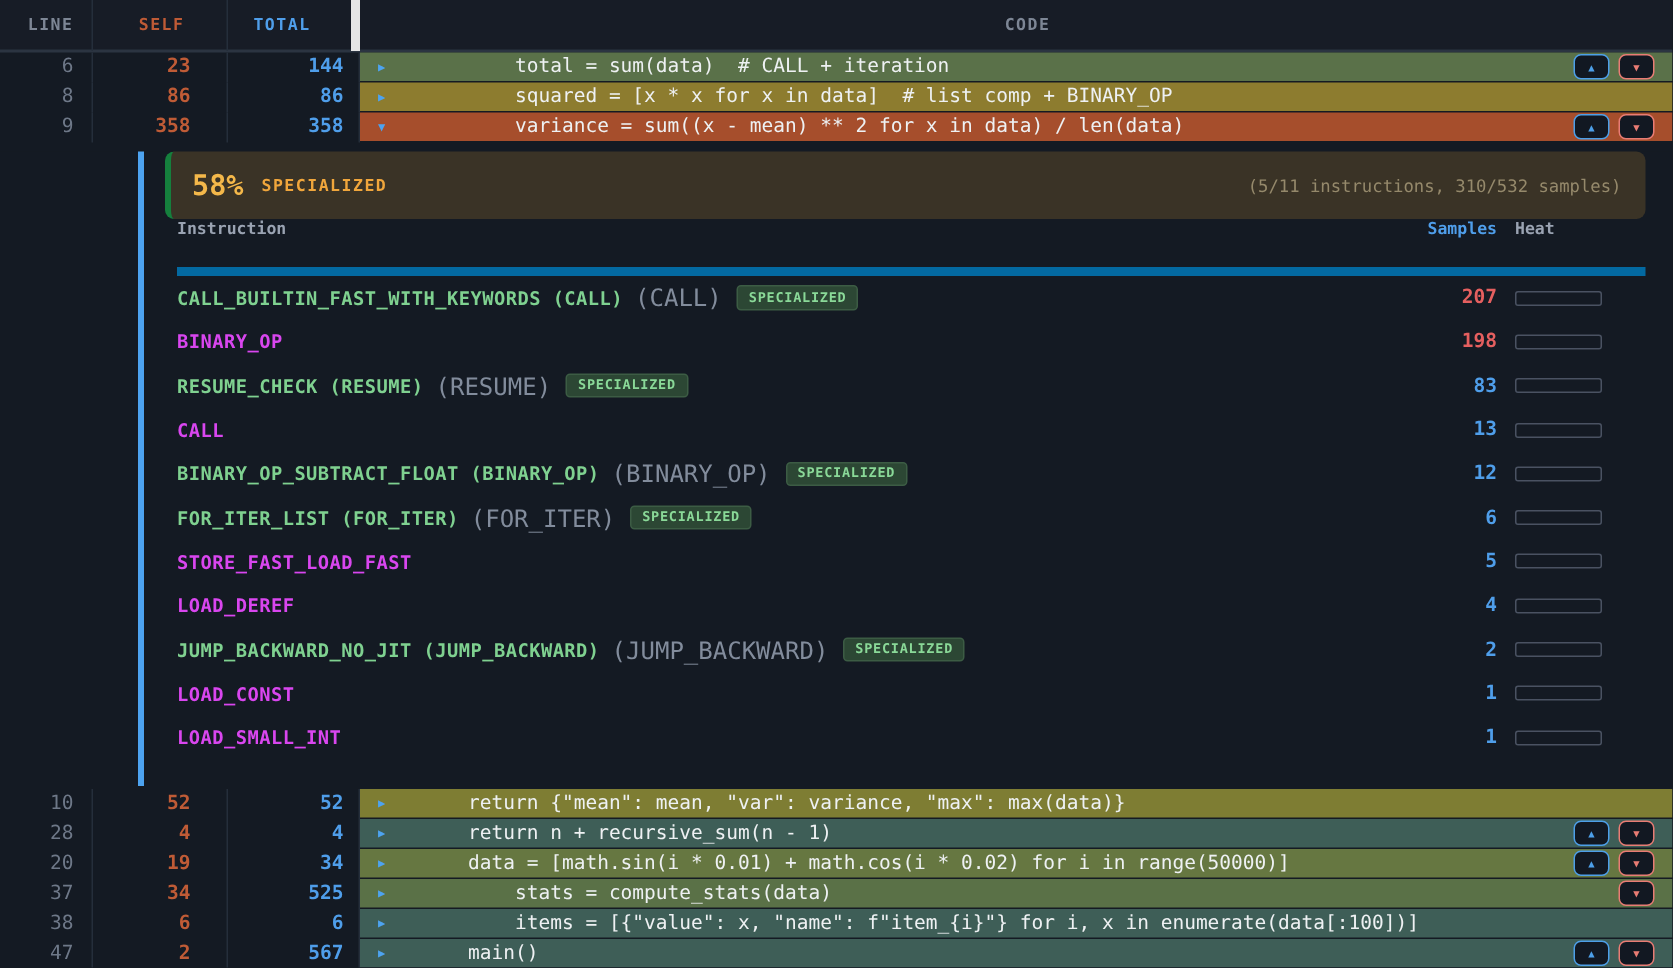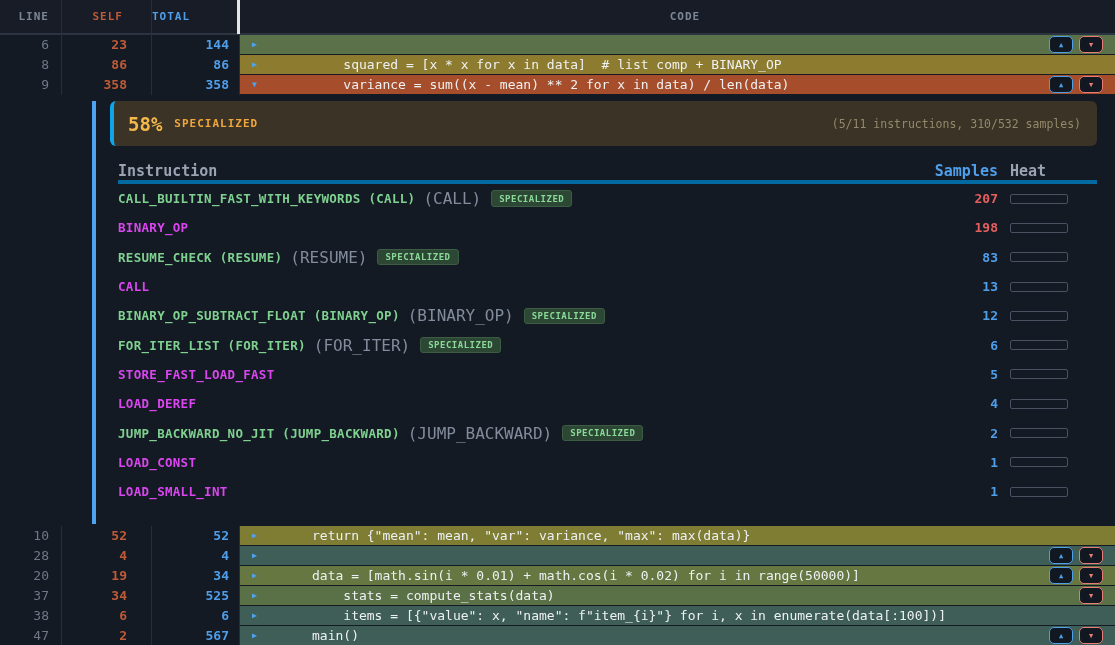--- a/index.html
+++ b/index.html
@@ -12,21 +12,21 @@
   .app { width: 1115px; height: 477px; position: relative; }
 
   
   .header-row {
     display: flex; height: 35px; align-items: center;
     background: #171c26; border-bottom: 2px solid #2b3441;
     font-size: 11px; font-weight: bold; letter-spacing: 1px;
   }
   .col-line  { width: 62px; border-right: 1px solid #252e3b; text-align: right; padding-right: 12px; color: #7d8695; }
   .col-self  { width: 90px; border-right: 1px solid #252e3b; text-align: right; padding-right: 28px; color: #bf5b36; }
-  .col-total { width: 88px; border-right: 3px solid #e5e5e5; text-align: left; padding-right: 10px; color: #4f9eea; }
+  .col-total { width: 88px; border-right: 6px solid #e5e5e5; text-align: center; padding-right: 10px; color: #4f9eea; }
   .col-code  { flex: 1; padding-left: 15px; color: #7d8695; text-align: center; }
   .header-row .col-line, .header-row .col-self, .header-row .col-total { height: 35px; line-height: 35px; }
 
   
   .code-row { display: flex; height: 20px; font-size: 13px; font-weight: bold; }
   .cell-line  { width: 62px; border-right: 1px solid #252e3b; text-align: right; padding-right: 12px; line-height: 19px; color: #6e7888; font-weight: normal; }
   .cell-self  { width: 90px; border-right: 1px solid #252e3b; text-align: right; padding-right: 24px; line-height: 19px; color: #bf5b36; }
   .cell-total { width: 88px; border-right: 1px solid #252e3b; text-align: right; padding-right: 10px; line-height: 19px; color: #4f9eea; }
   .cell-code  { flex: 1; height: 19px; margin-bottom: 1px; position: relative; display: flex; align-items: center; cursor: pointer; }
   .expand-arrow { position: absolute; left: 12px; top: 0; height: 19px; line-height: 19px; font-size: 8px; color: #4da3f0; }
@@ -42,33 +42,33 @@
     font-size: 7px; padding: 0; cursor: pointer; font-family: "DejaVu Sans Mono", monospace;
   }
   .btn-up   { border: 1.5px solid #4d9fe8; color: #4d9fe8; }
   .btn-down { border: 1.5px solid #e87c74; color: #e87c74; }
 
   
   .panel { height: 425px; position: relative; background: #141a23; }
   .panel-bar { position: absolute; left: 92px; top: 0; width: 4px; height: 423px; background: #4da3f0; }
   .banner {
     margin: 6px 18px 0 110px; height: 45px;
-    background: #3a3326; border-left: 4px solid #0ea5e9; border-radius: 6px;
+    background: #3a3326; border-left: 4px solid #15803d; border-radius: 6px;
     display: flex; align-items: center; padding: 0 16px 0 14px;
   }
   .banner-percent { font-size: 19px; font-weight: bold; color: #f4b84a; }
   .banner-label { font-size: 11px; font-weight: bold; color: #f0a63c; letter-spacing: 1px; margin-left: 12px; }
   .banner-spacer { flex: 1; }
   .banner-summary { font-size: 11.5px; color: #95896b; }
 
   .itable { margin-left: 118px; margin-right: 18px; }
   .itable-header {
-    display: flex; align-items: flex-end; height: 38px;
-    border-bottom: 4px solid #0369a1; padding-right: 29px;
-    font-size: 15px; font-weight: bold;
+    display: flex; align-items: flex-start; height: 38px;
+    border-bottom: 6px solid #0369a1; padding-right: 29px;
+    font-size: 11px; font-weight: bold;
   }
   .ih-instruction { flex: 1; color: #9aa3b2; }
   .ih-samples { width: 80px; text-align: right; color: #4f9eea; }
   .ih-heat { width: 58px; margin-left: 12px; color: #9aa3b2; }
 
   .itable-row { height: 29.3px; display: flex; align-items: center; padding-right: 29px; }
   .i-name { flex: 1; display: flex; align-items: center; min-width: 0; }
   .i-name .nm { font-size: 12.5px; font-weight: bold; color: #d946ef; letter-spacing: 0.3px; }
   .i-name.specialized .nm { color: #7fd190; }
   .i-base { font-size: 16px; color: #828c9c; margin-left: 8px; }
@@ -94,20 +94,21 @@
     <div class="col-code">CODE</div>
   </div>
 
   <div id="rows-top">
   <div class="code-row">
     <div class="cell-line">6</div>
     <div class="cell-self">23</div>
     <div class="cell-total">144</div>
     <div class="cell-code" style="background: rgb(90, 113, 73);">
       <span class="expand-arrow">▶</span>
+      <pre>    total = sum(data)  # CALL + iteration</pre>
       <span class="row-buttons">
         <button class="row-btn btn-up">▲</button>
         <button class="row-btn btn-down">▼</button>
       </span>
     </div>
   </div>
 
   <div class="code-row">
     <div class="cell-line">8</div>
     <div class="cell-self">86</div>
@@ -295,20 +296,21 @@
       </span>
     </div>
   </div>
 
   <div class="code-row">
     <div class="cell-line">28</div>
     <div class="cell-self">4</div>
     <div class="cell-total">4</div>
     <div class="cell-code" style="background: rgb(62, 94, 87);">
       <span class="expand-arrow">▶</span>
+      <pre>return n + recursive_sum(n - 1)</pre>
       <span class="row-buttons">
         <button class="row-btn btn-up">▲</button>
         <button class="row-btn btn-down">▼</button>
       </span>
     </div>
   </div>
 
   <div class="code-row">
     <div class="cell-line">20</div>
     <div class="cell-self">19</div>

